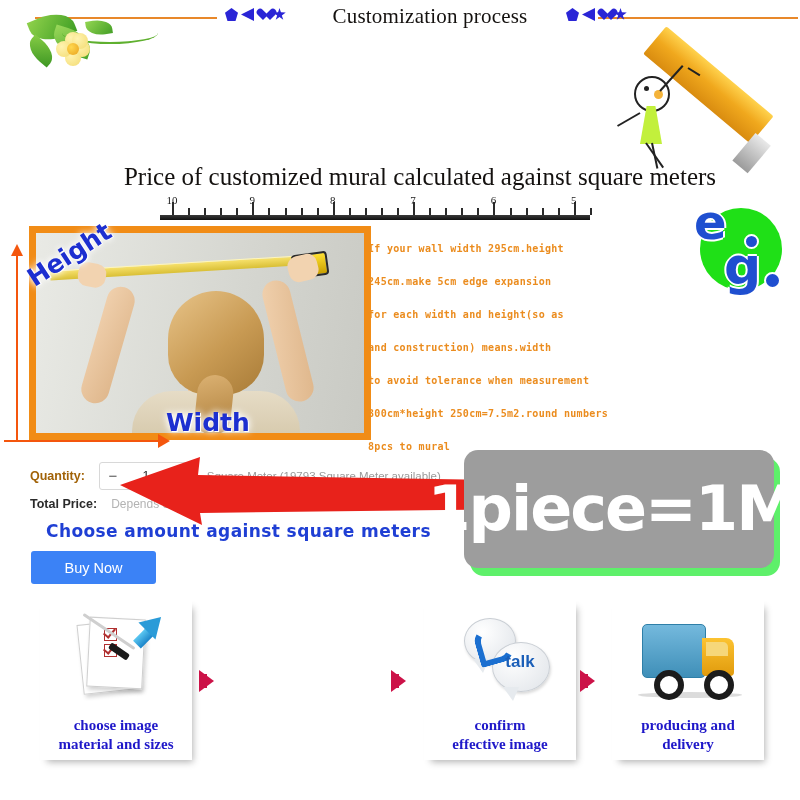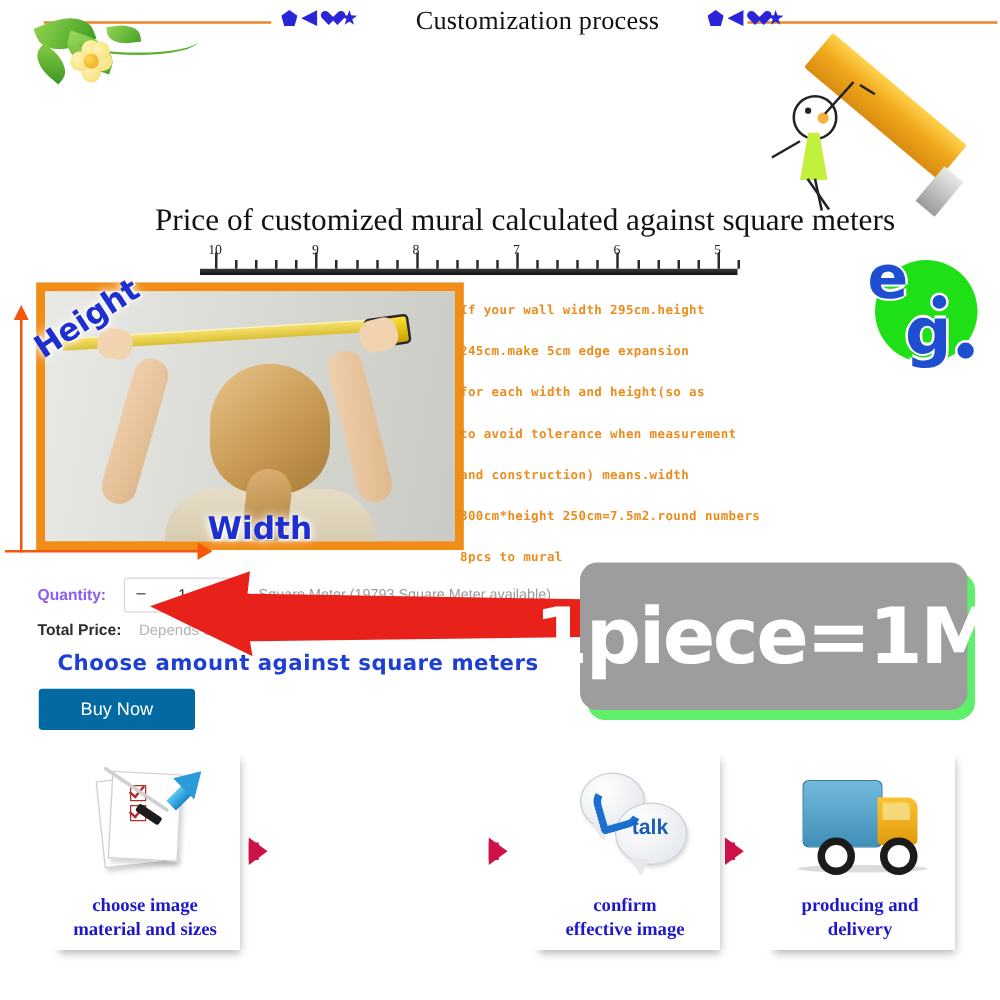--- a/index.html
+++ b/index.html
@@ -184,41 +184,41 @@
         text-shadow:2px 0 0 #fff,-2px 0 0 #fff,0 2px 0 #fff,0 -2px 0 #fff;}
   .eg-g{position:absolute;left:724px;top:240px;font-size:52px;font-weight:bold;color:#1f4fd0;
         font-family:"DejaVu Sans", sans-serif;line-height:1;
         text-shadow:2px 0 0 #fff,-2px 0 0 #fff,0 2px 0 #fff,0 -2px 0 #fff;}
   .eg-dot{position:absolute;border-radius:50%;background:#1f4fd0;border:2px solid #fff;}
   .eg-dot.d1{left:744px;top:234px;width:11px;height:11px;}
   .eg-dot.d2{left:764px;top:272px;width:13px;height:13px;}
 
   
   .qty-row{position:absolute;left:30px;top:462px;display:flex;align-items:center;gap:14px;}
-  .qlabel{font-size:12.5px;color:#8b5cf6;font-weight:600;}
+  .qlabel{font-size:12.5px;color:#a16207;font-weight:600;}
   .stepper{
     display:flex;align-items:center;border:1px solid #d8d8d8;border-radius:3px;
     width:92px;height:26px;background:#fff;
   }
   .st-btn{flex:0 0 26px;text-align:center;font-size:15px;color:#555;line-height:24px;cursor:pointer;}
   .st-val{flex:1;text-align:center;font-size:12.5px;color:#2b2b2b;}
   .qty-note{font-size:11.5px;color:#9a9a9a;white-space:nowrap;}
   .price-row{position:absolute;left:30px;top:497px;display:flex;align-items:center;gap:14px;}
   .plabel{font-size:12.5px;color:#2b2b2b;font-weight:600;}
   .pnote{font-size:12px;color:#b3b3b3;}
 
   .choose-amt{
     position:absolute;left:46px;top:521px;color:#1f3fd4;font-weight:bold;font-size:17px;
     font-family:"DejaVu Sans", sans-serif;letter-spacing:.4px;white-space:nowrap;
   }
   .btn{
     position:absolute;top:551px;height:33px;border:none;border-radius:3px;color:#fff;
     font-size:14.5px;cursor:pointer;font-family:"Liberation Sans", sans-serif;
   }
-  .btn.buy{left:31px;width:125px;background:#0369a1;}
+  .btn.buy{left:31px;width:125px;background:#3b82f6;}
   .btn.cart{left:164px;width:125px;background:#f9450b;}
 
   
   .red-arrow{position:absolute;left:120px;top:455px;width:560px;height:70px;pointer-events:none;}
 
   
   .piece-shadow{
     position:absolute;left:470px;top:458px;width:310px;height:118px;border-radius:14px;
     background:#5ef06a;
   }
@@ -434,22 +434,22 @@
   </div>
   <div class="axis-v"></div>
   <div class="axis-h"></div>
   <div class="lbl-height">Height</div>
   <div class="lbl-width">Width</div>
 
   <div class="spec" id="spec-text">
       <div>If your wall width 295cm.height</div>
       <div>245cm.make 5cm edge expansion</div>
       <div>for each width and height(so as</div>
+      <div>and construction) means.width</div>
       <div>to avoid tolerance when measurement</div>
-      <div>and construction) means.width</div>
       <div>300cm*height 250cm=7.5m2.round numbers</div>
       <div>8pcs to mural</div>
     </div>
 
   <div class="eg"></div>
   <div class="eg-e">e</div>
   <div class="eg-g">g</div>
   <div class="eg-dot d1"></div>
   <div class="eg-dot d2"></div>
 

